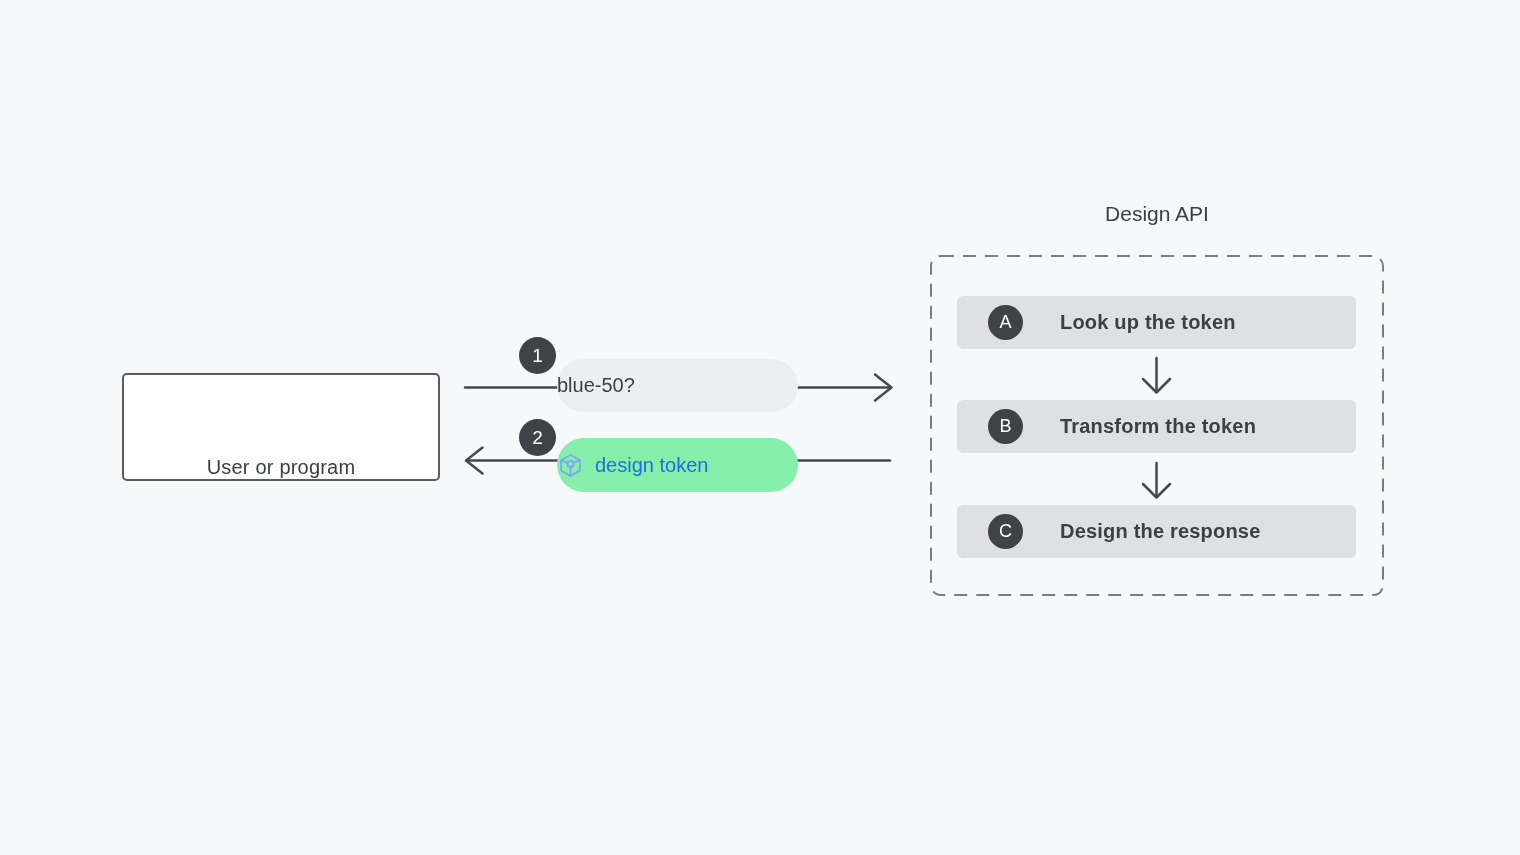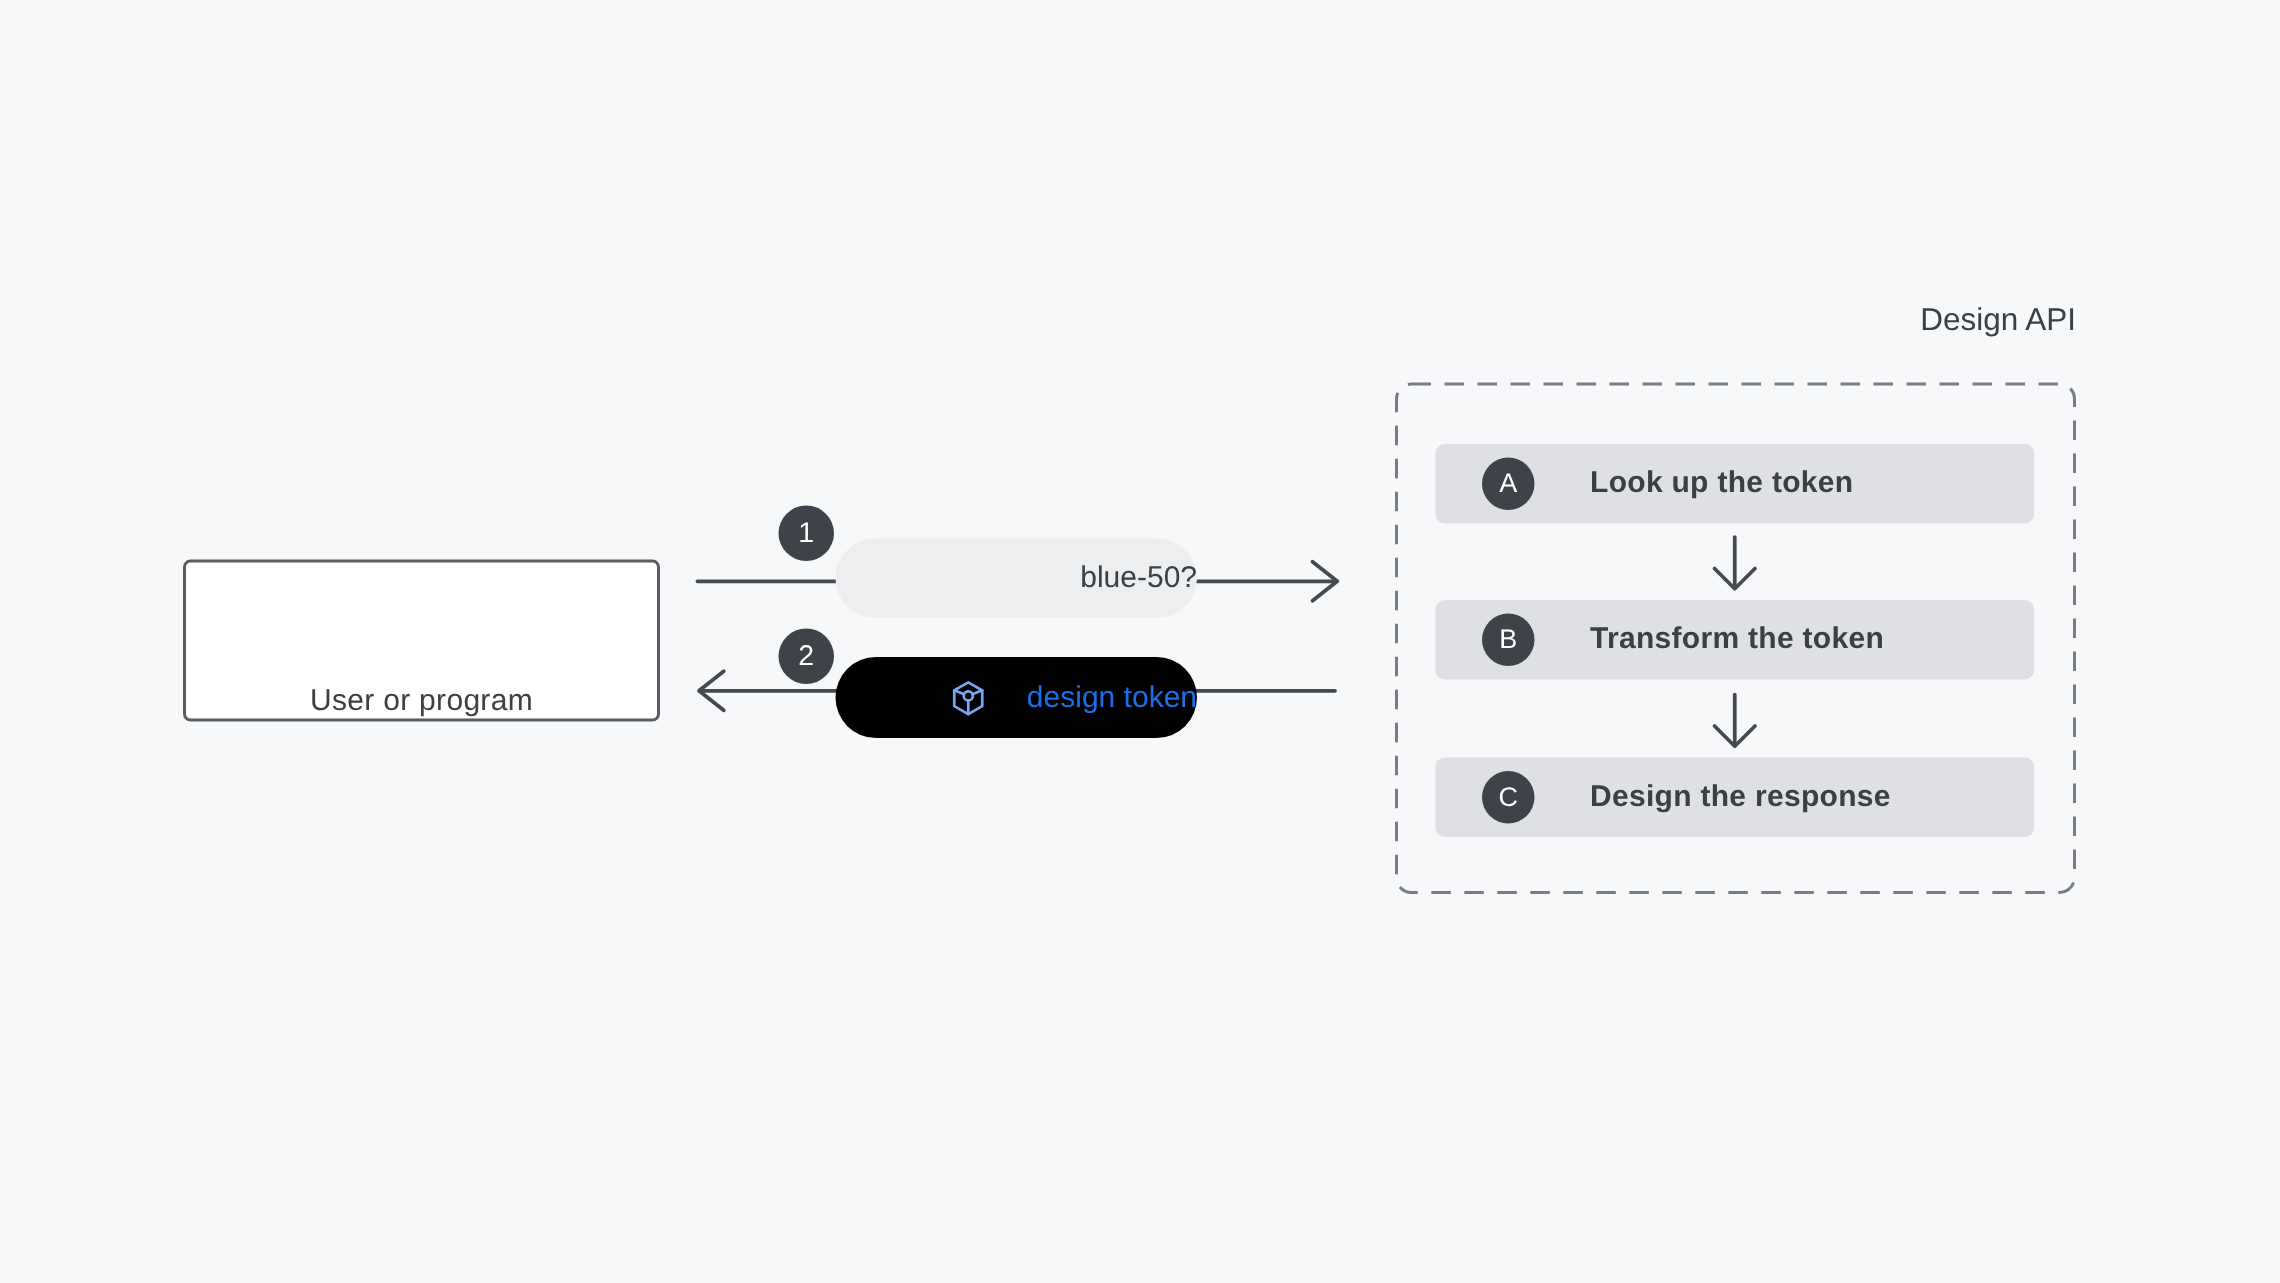--- a/index.html
+++ b/index.html
@@ -40,37 +40,37 @@
     letter-spacing: 0.2px;
   }
   .pill {
     position: absolute;
     left: 557px;
     width: 241px;
     height: 53px;
     border-radius: 27px;
     display: flex;
     align-items: center;
-    justify-content: flex-end;
+    justify-content: flex-start;
     box-sizing: border-box;
     z-index: 2;
   }
   .pill-request {
     top: 359px;
     background: #eceef0;
   }
   .pill-request .label {
     font-size: 20px;
     color: #3c4043;
   }
   .pill-response {
     top: 438px;
     height: 54px;
-    background: #000000;
-    gap: 26px;
+    background: #86efac;
+    gap: 11px;
   }
   .pill-response .label {
     font-size: 20px;
     color: #1a6fe8;
   }
   .num-badge {
     position: absolute;
     width: 37px; height: 37px;
     border-radius: 50%;
     background: #3e4349;
@@ -80,21 +80,21 @@
     align-items: center;
     justify-content: center;
     z-index: 3;
   }
   .num-badge-1 { left: 519px; top: 337px; }
   .num-badge-2 { left: 519px; top: 419px; }
   .api-title {
     position: absolute;
     left: 930px; top: 202px;
     width: 454px;
-    text-align: right;
+    text-align: center;
     font-size: 21px;
     color: #3c4043;
     z-index: 2;
   }
   .api-steps {
     position: absolute;
     left: 957px; top: 296px;
     width: 399px;
     z-index: 2;
   }

